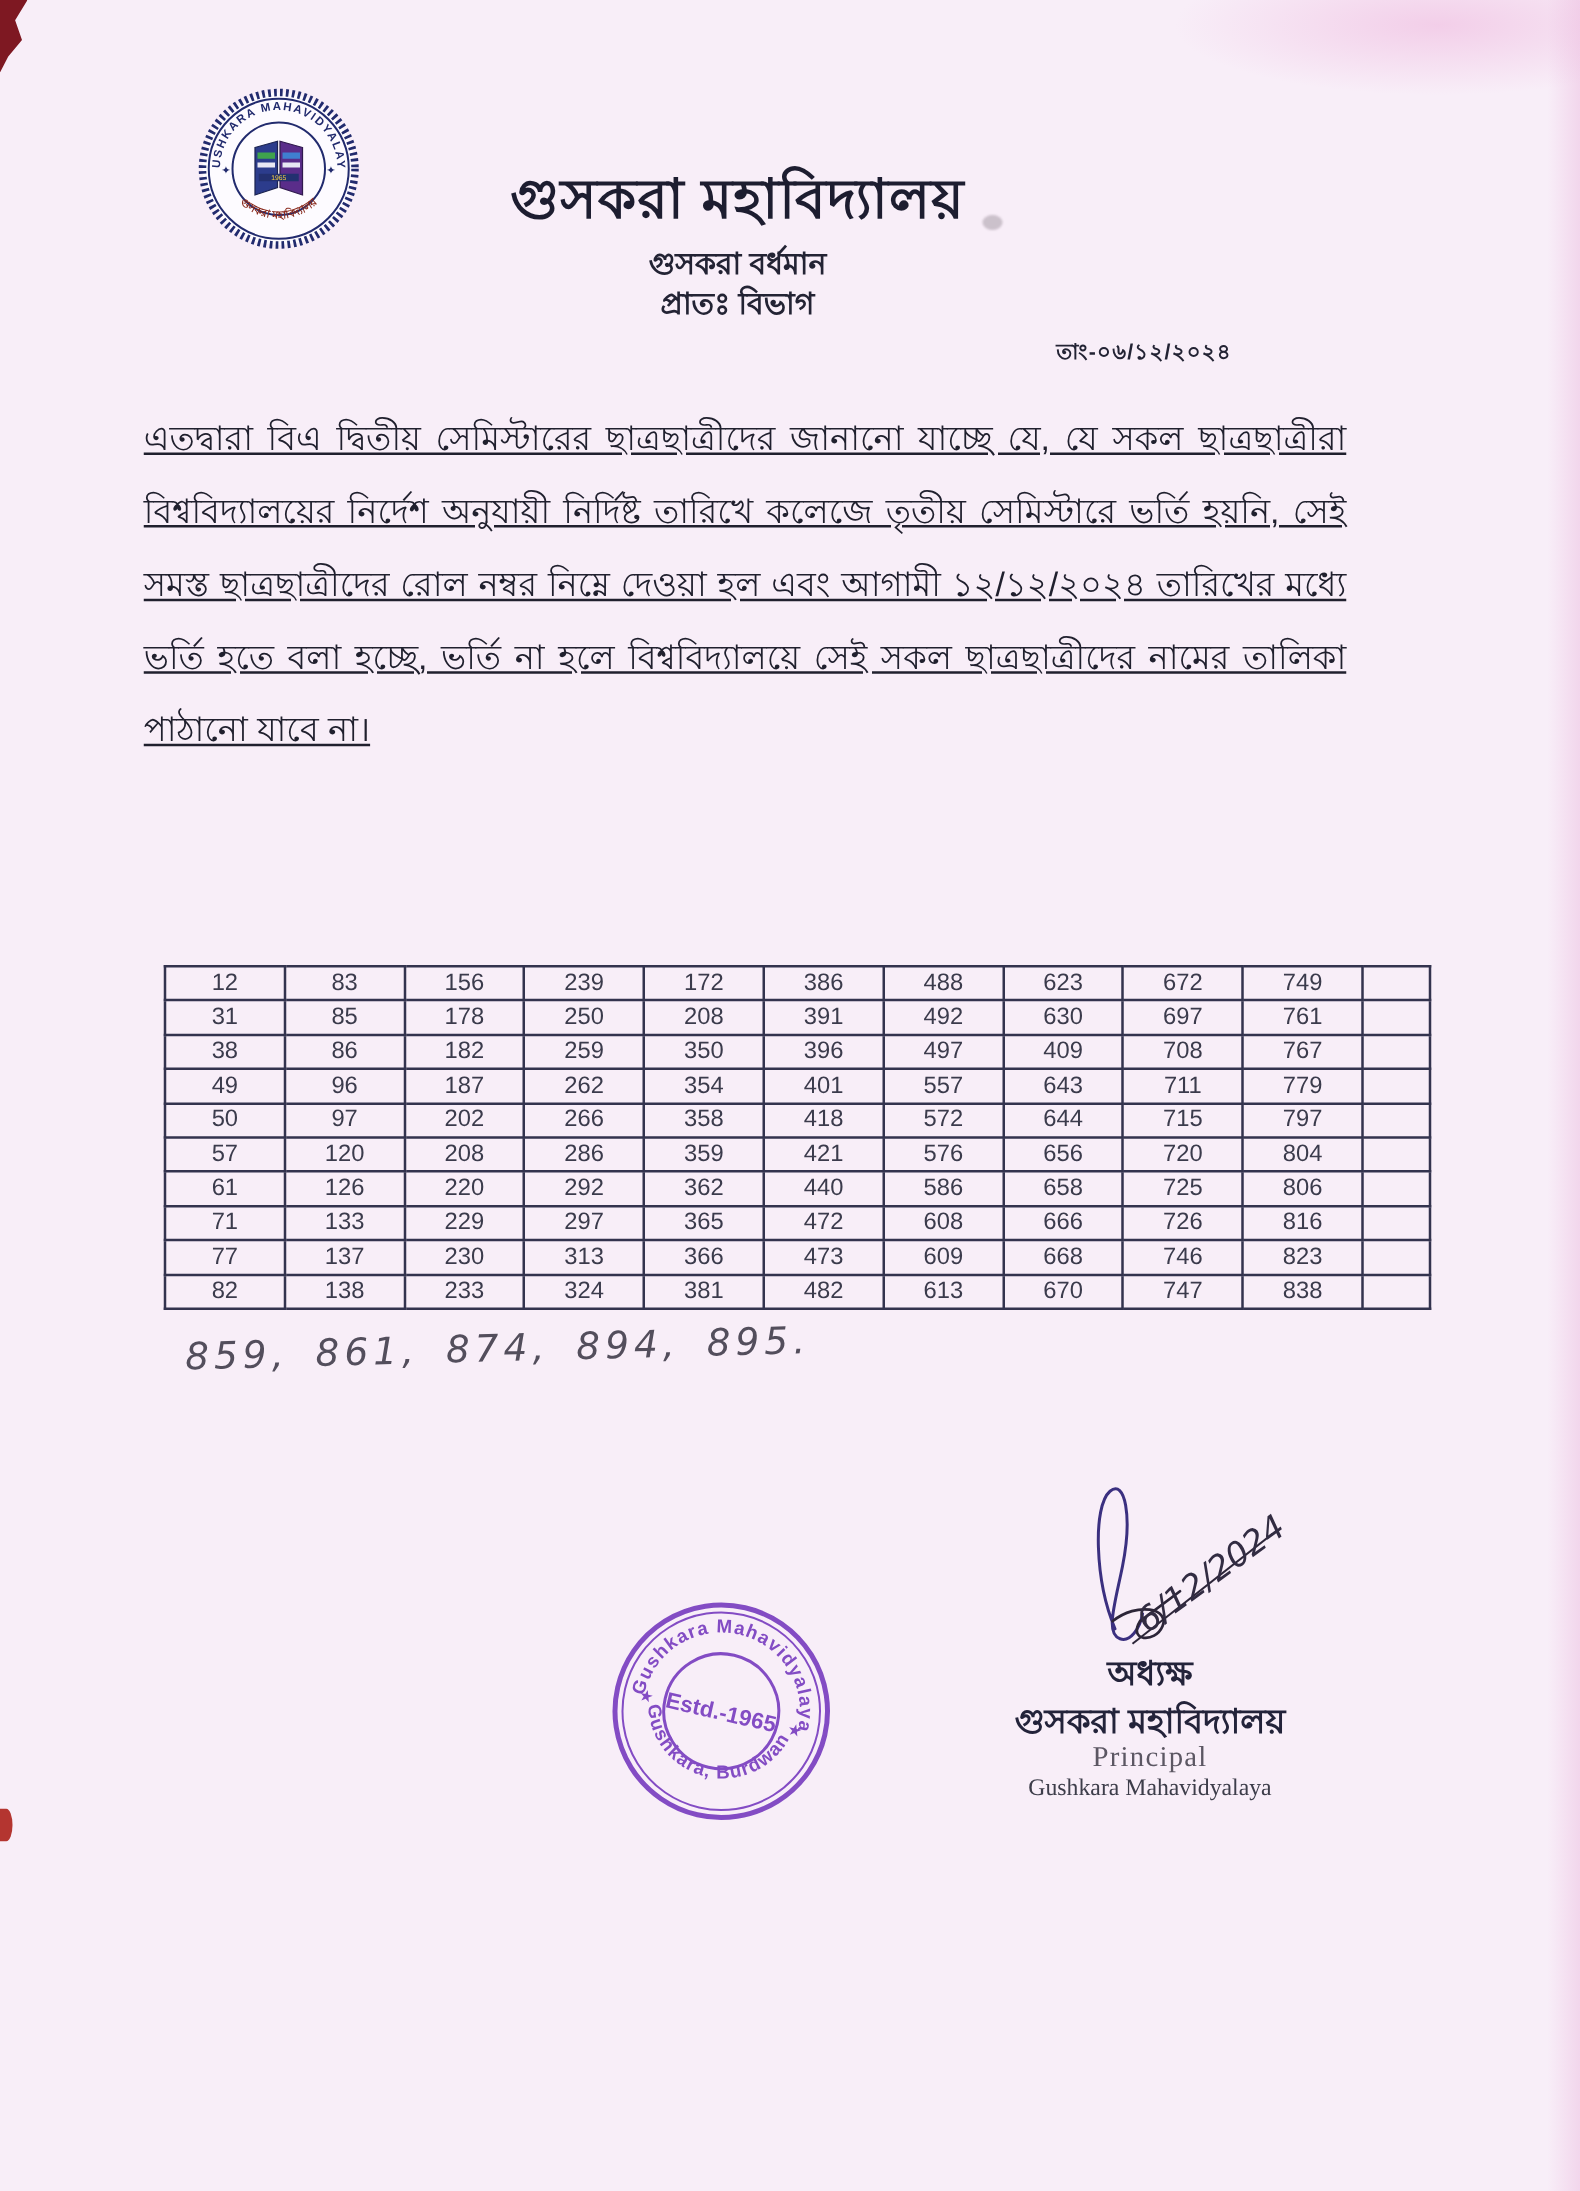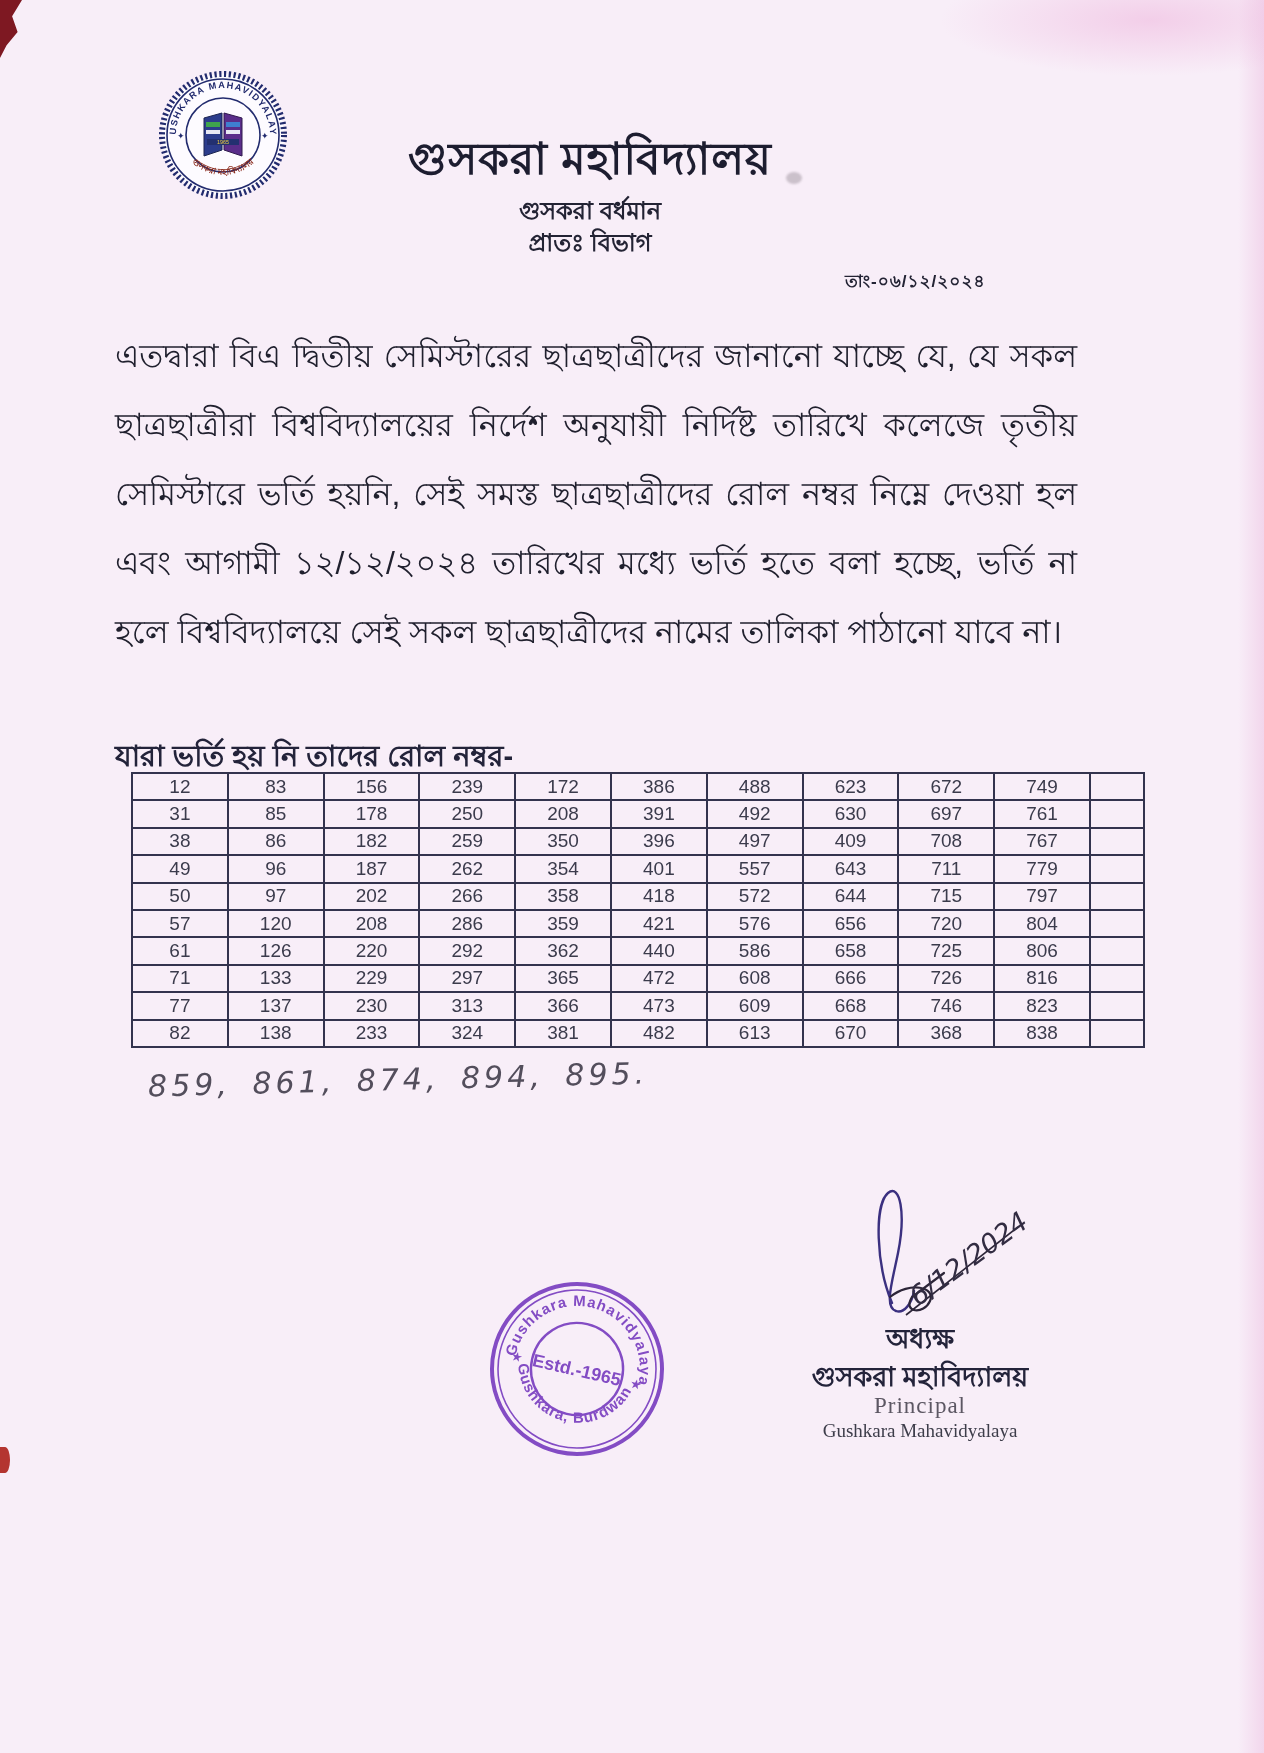--- a/index.html
+++ b/index.html
@@ -27,21 +27,21 @@
   .logo{position:absolute;left:158px;top:70px;width:130px;height:130px;}
   .college-name{position:absolute;left:0;top:126px;width:1180px;text-align:center;
     font-size:44px;font-weight:bold;letter-spacing:1px;color:#1d1d30;}
   .location{position:absolute;left:0;top:192px;width:1180px;text-align:center;font-size:24px;font-weight:600;}
   .section{position:absolute;left:0;top:224px;width:1180px;text-align:center;font-size:24px;font-weight:600;}
   .notice-title{position:absolute;left:0;top:256px;width:1180px;text-align:center;font-size:36px;font-weight:bold;}
   .date-line{position:absolute;left:845px;top:268px;font-size:17px;font-weight:600;letter-spacing:1px;}
 
   
   .paragraph{position:absolute;left:115px;top:322px;width:962px;
-    font-size:32px;line-height:2.16;text-align:justify;font-weight:500;color:#20202e;}
+    font-size:27px;line-height:2.16;text-align:justify;font-weight:500;color:#20202e;text-decoration:underline;}
 
   .table-heading{position:absolute;left:115px;top:733px;font-size:29px;font-weight:bold;color:#23233a;}
 
   table.rolls{position:absolute;left:115px;top:772px;border-collapse:collapse;table-layout:fixed;width:1014px;margin-left:16px;}
   table.rolls td{border:2px solid #33334e;height:25.4px;text-align:center;vertical-align:middle;
     font-size:19px;color:#3b3b4c;font-family:"Liberation Sans",sans-serif;padding:0;}
   table.rolls td.ghost{width:52px;}
 
   .handwritten{position:absolute;left:148px;top:1062px;font-size:30px;color:#534e5c;
     font-style:italic;letter-spacing:4px;word-spacing:8px;transform:rotate(-1.5deg);
@@ -97,21 +97,20 @@
     </g>
   </svg>
 
   <div class="college-name">গুসকরা মহাবিদ্যালয়</div>
   <div class="location">গুসকরা বর্ধমান</div>
   <div class="section">প্রাতঃ বিভাগ</div>
   <div class="date-line">তাং-০৬/১২/২০২৪</div>
 
   <div class="paragraph">এতদ্বারা বিএ দ্বিতীয় সেমিস্টারের ছাত্রছাত্রীদের জানানো যাচ্ছে যে, যে সকল ছাত্রছাত্রীরা বিশ্ববিদ্যালয়ের নির্দেশ অনুযায়ী নির্দিষ্ট তারিখে কলেজে তৃতীয় সেমিস্টারে ভর্তি হয়নি, সেই সমস্ত ছাত্রছাত্রীদের রোল নম্বর নিম্নে দেওয়া হল এবং আগামী ১২/১২/২০২৪ তারিখের মধ্যে ভর্তি হতে বলা হচ্ছে, ভর্তি না হলে বিশ্ববিদ্যালয়ে সেই সকল ছাত্রছাত্রীদের নামের তালিকা পাঠানো যাবে না।</div>
 
-  <div class="table-heading">যারা ভর্তি হয় নি তাদের রোল নম্বর-</div>
   <table class="rolls">
     <tbody>
         <tr>
           <td>12</td>
           <td>83</td>
           <td>156</td>
           <td>239</td>
           <td>172</td>
           <td>386</td>
           <td>488</td>
@@ -226,21 +225,21 @@
         </tr>
         <tr>
           <td>82</td>
           <td>138</td>
           <td>233</td>
           <td>324</td>
           <td>381</td>
           <td>482</td>
           <td>613</td>
           <td>670</td>
-          <td>368</td>
+          <td>747</td>
           <td>838</td>
           <td class="ghost"></td>
         </tr>
       </tbody>
   </table>
 
   <div class="handwritten">859, 861, 874, 894, 895.</div>
 
   <svg class="signature-svg" viewBox="0 0 210 165">
     <path d="M52 138 C 36 100 34 40 48 28 C 60 18 66 48 58 88 C 52 118 44 142 56 146 C 64 149 72 138 74 126" fill="none" stroke="#3b3080" stroke-width="2.4" stroke-linecap="round"></path>

